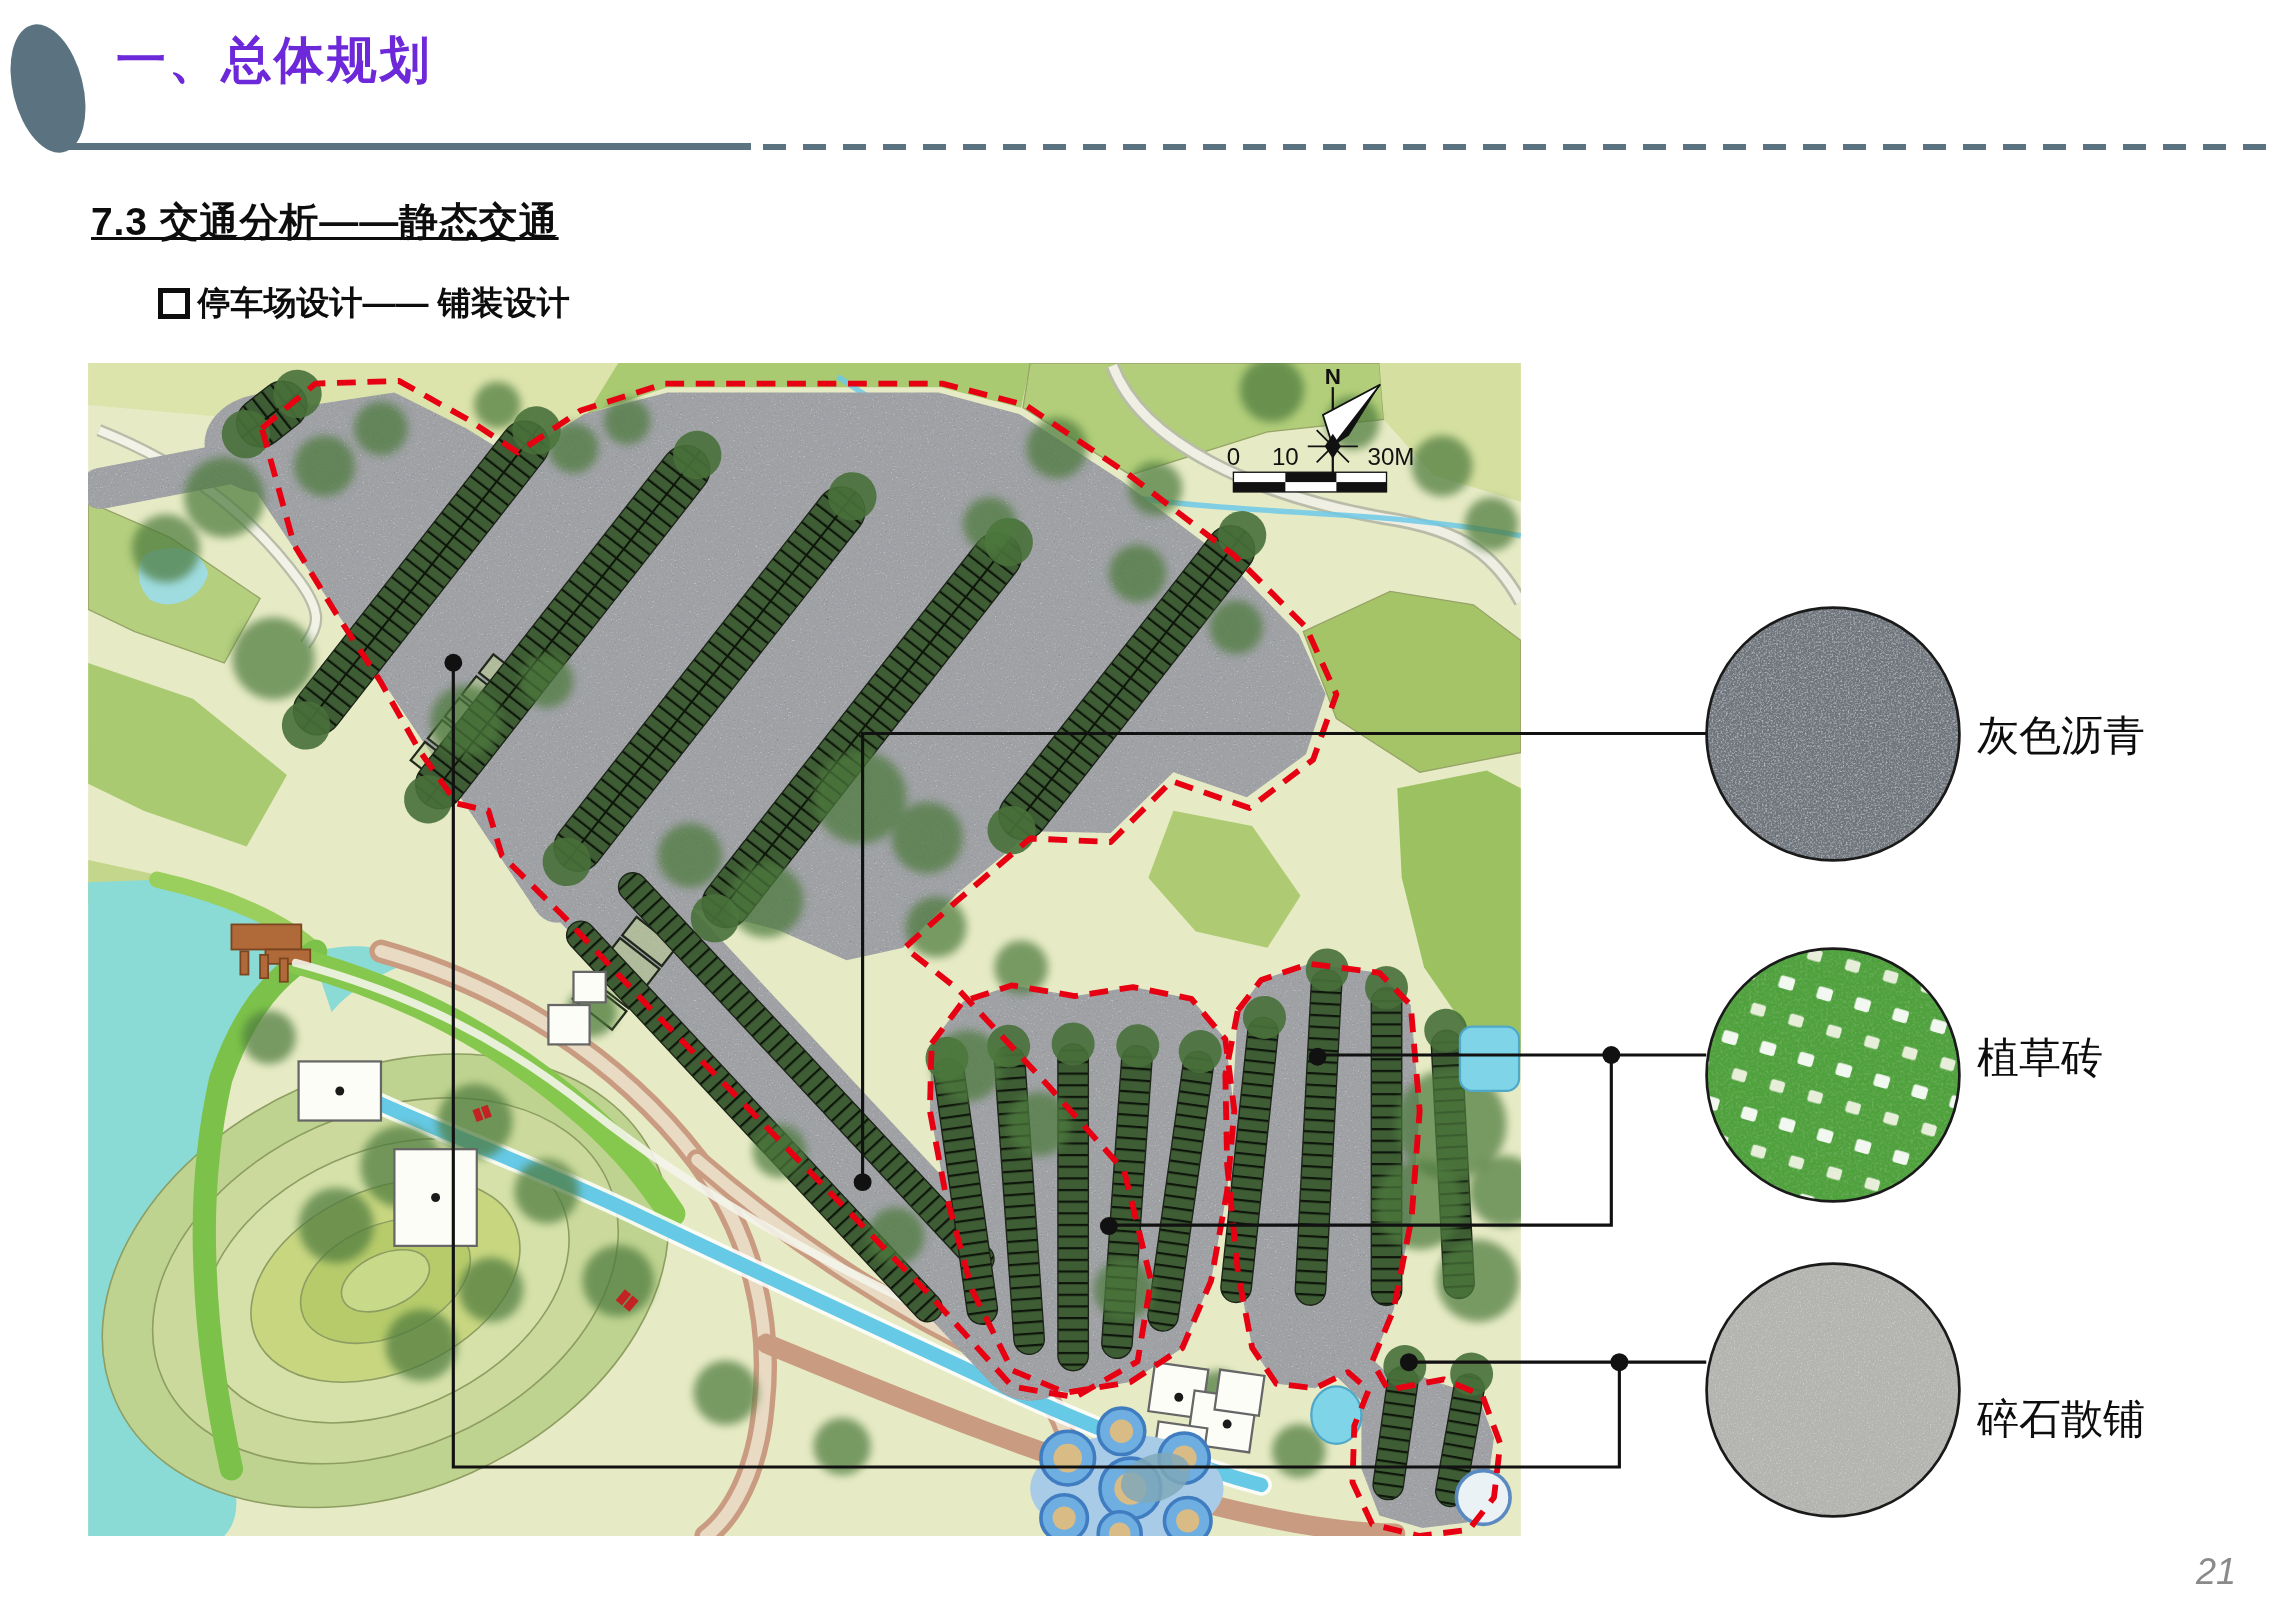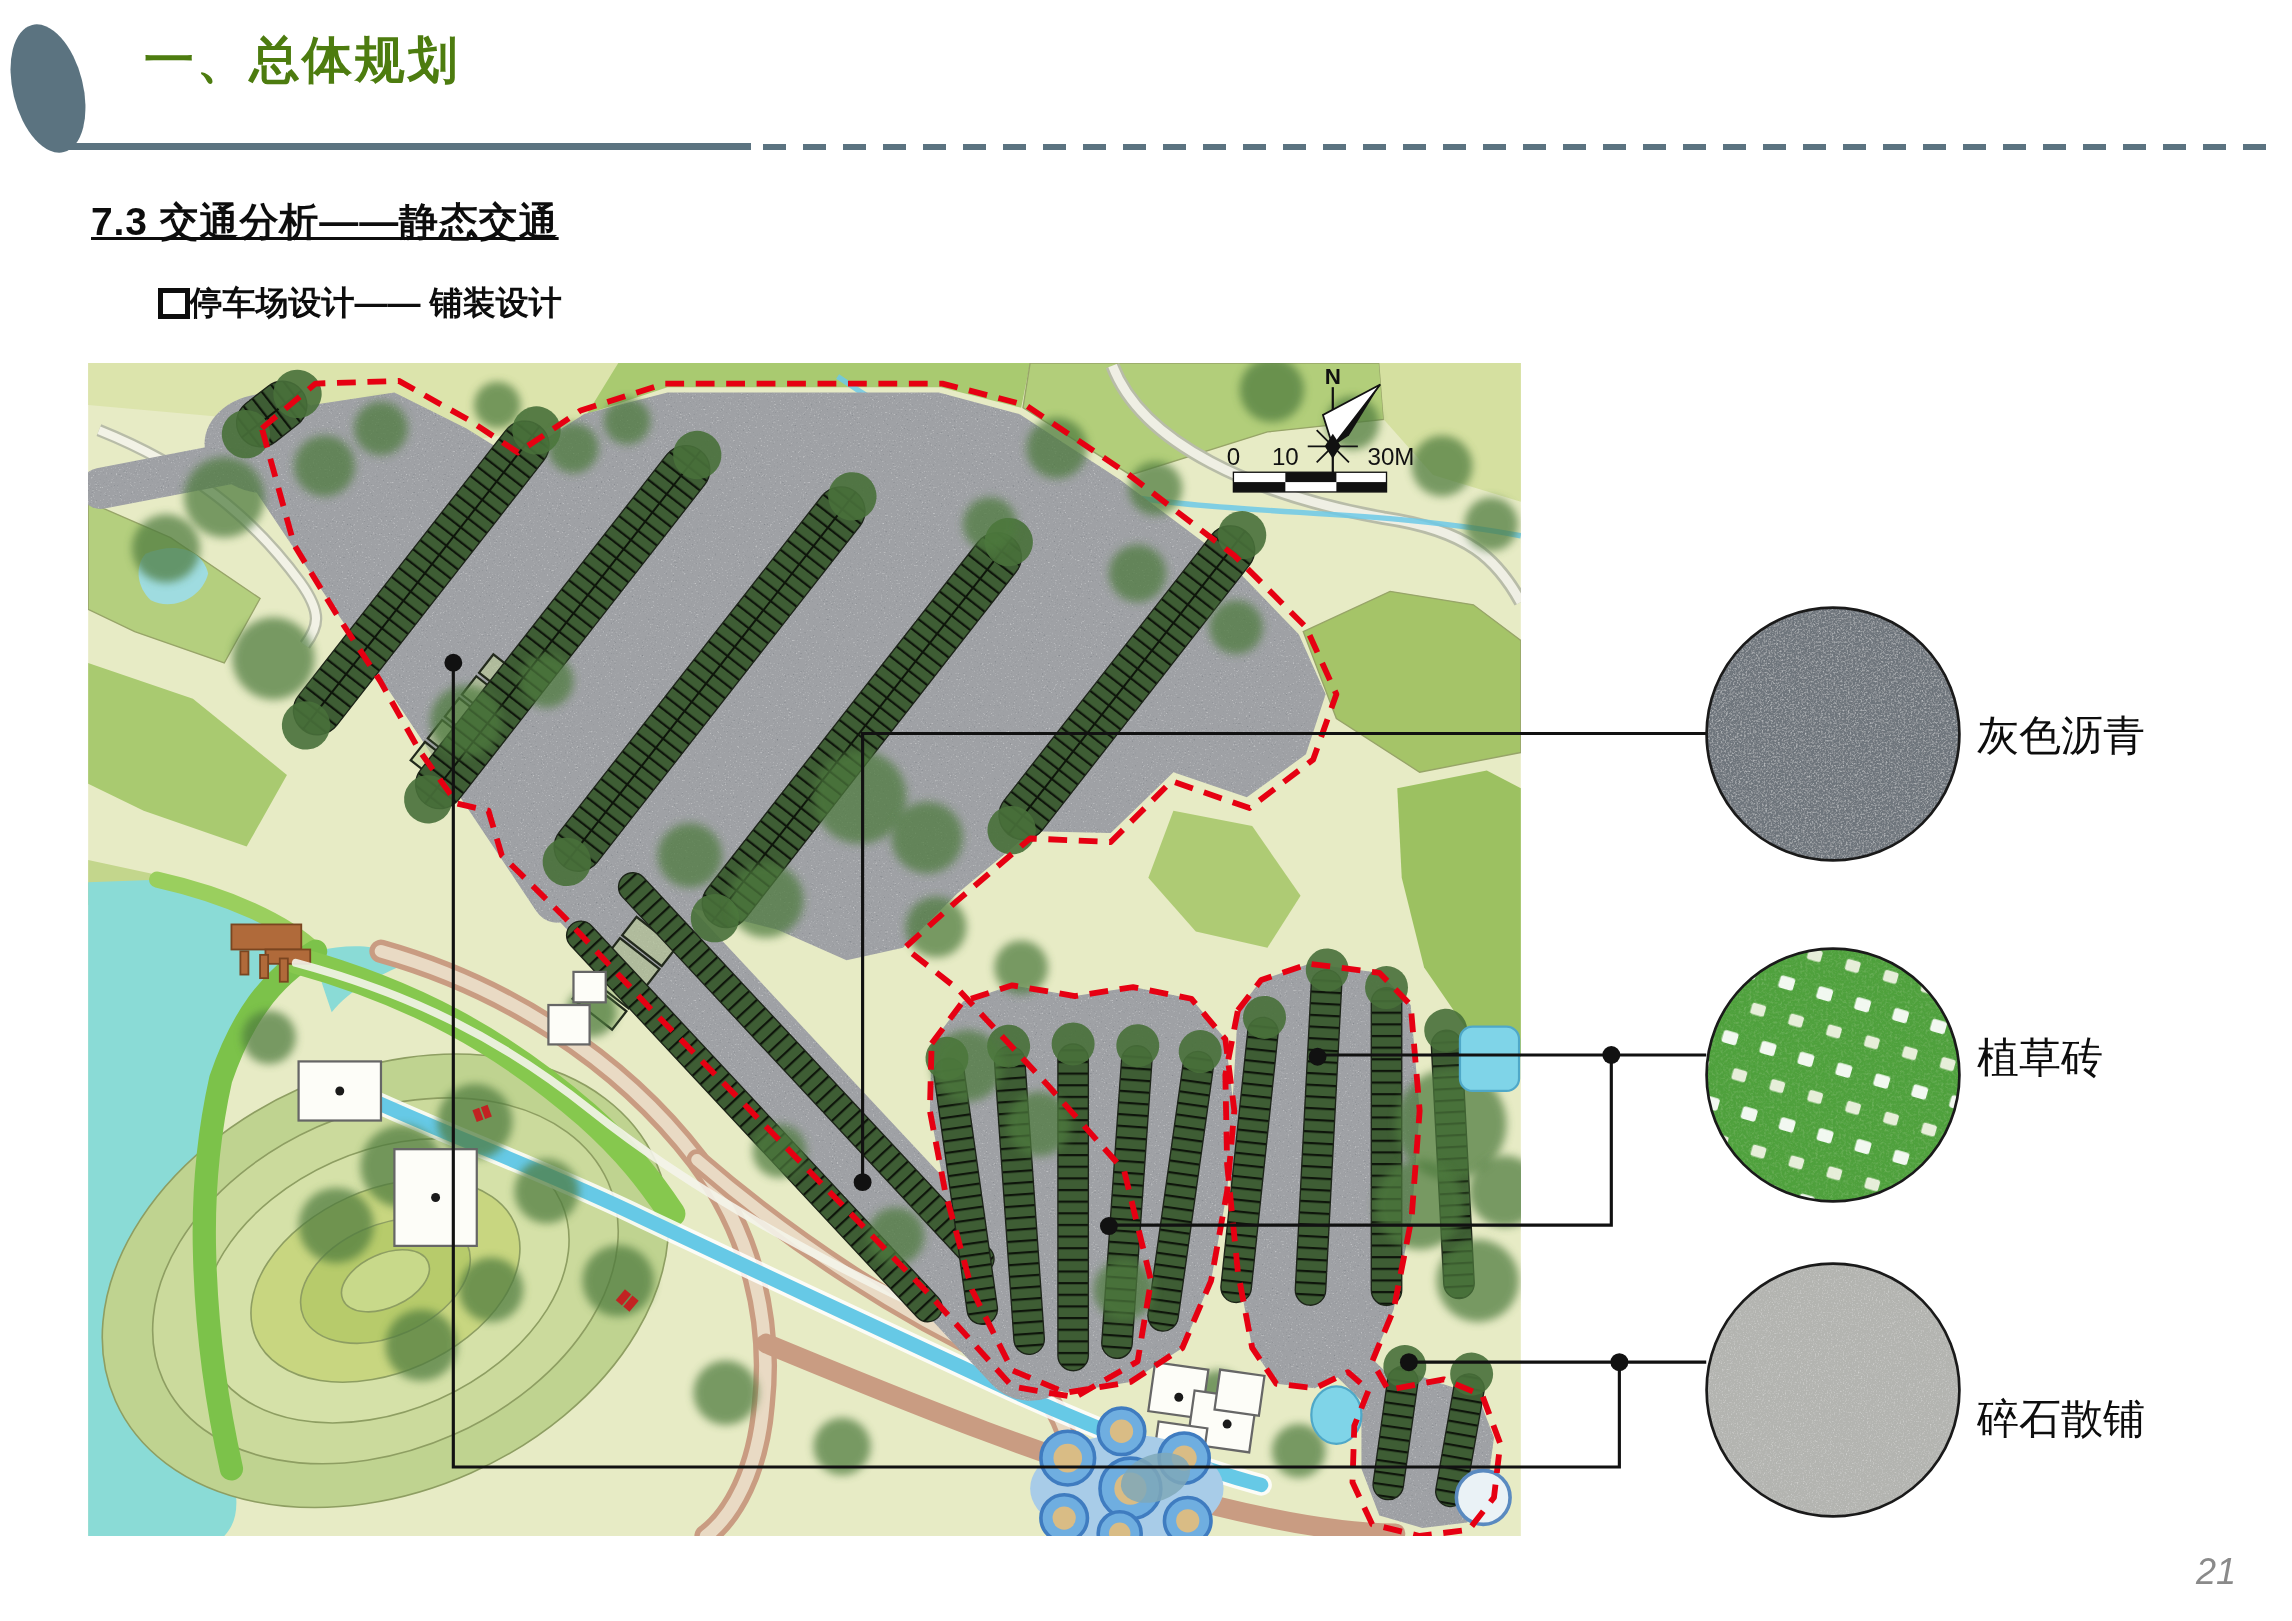--- a/index.html
+++ b/index.html
@@ -7,33 +7,33 @@
     width:2293px;height:1621px;position:relative;overflow:hidden;
     background:#ffffff;
     font-family:"Liberation Sans","DejaVu Sans",sans-serif;
   }
   .accent-oval{
     position:absolute;left:12.5px;top:23px;width:70px;height:131px;
     background:#5b7380;border-radius:50%;transform:rotate(-14deg);
   }
   .page-title{
     position:absolute;left:116px;top:27px;font-size:50px;font-weight:bold;
-    color:#4d7c0f;letter-spacing:2.7px;white-space:nowrap;margin-left:28px;
+    color:#6d28d9;letter-spacing:2.7px;white-space:nowrap;
   }
   .rule-solid{position:absolute;left:63px;top:143px;width:688px;height:7.2px;background:#5b7380;}
   .rule-dashed{
     position:absolute;left:763px;top:144px;width:1517px;height:6.3px;
     background:repeating-linear-gradient(90deg,#5b7380 0 23px,transparent 23px 40px);
   }
   .subtitle{
     position:absolute;left:91px;top:195px;font-size:39px;font-weight:bold;
     color:#0d0d0d;white-space:nowrap;letter-spacing:0.9px;text-decoration:underline;
   }
   .bullet-line{
-    position:absolute;left:158px;top:281px;display:flex;align-items:center;gap:0;
+    position:absolute;left:158px;top:281px;display:flex;align-items:center;gap:8px;
     font-size:33px;font-weight:bold;color:#0d0d0d;white-space:nowrap;
   }
   .bullet-square{width:21.5px;height:21.5px;border:5.4px solid #0d0d0d;flex:0 0 auto;}
   .map-wrap{position:absolute;left:88px;top:363px;width:1433px;height:1173px;}
   .overlay-svg{position:absolute;left:0;top:0;width:2293px;height:1621px;pointer-events:none;}
   .swatch{
     position:absolute;width:260px;height:260px;border-radius:50%;
   }
   .swatch svg{display:block;width:260px;height:260px;}
   .swatch-1{left:1703px;top:604px;}

